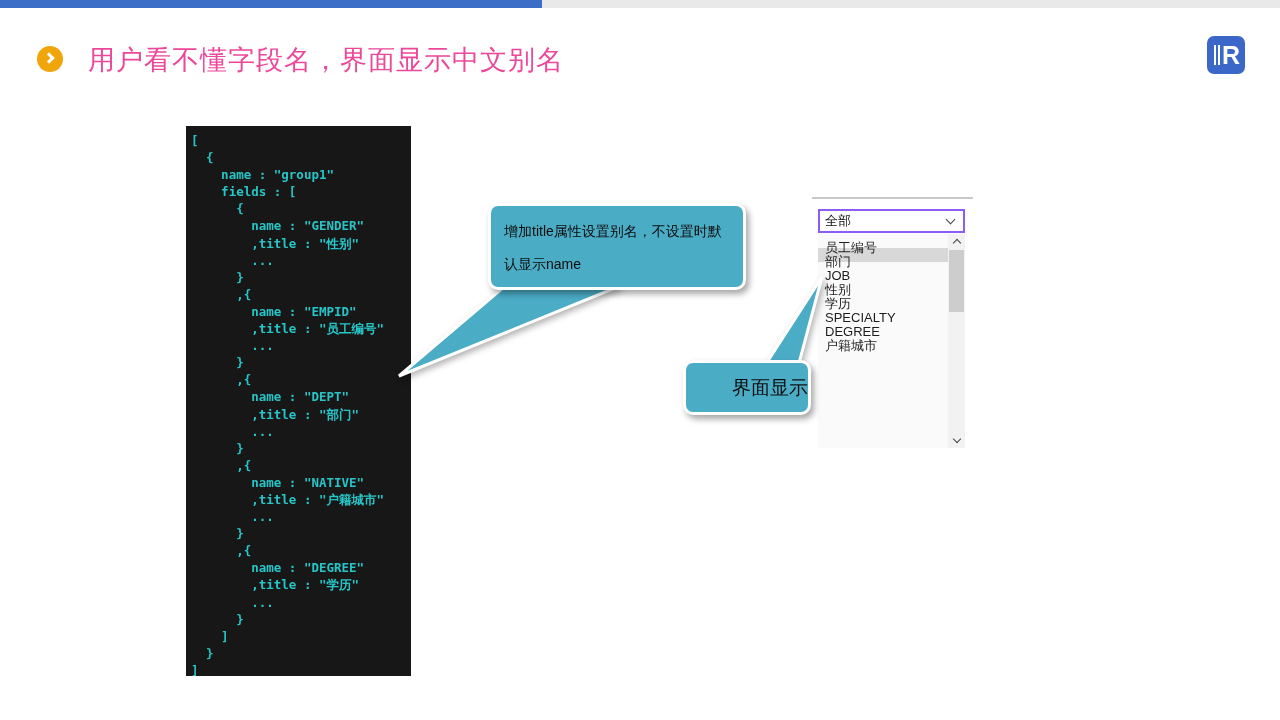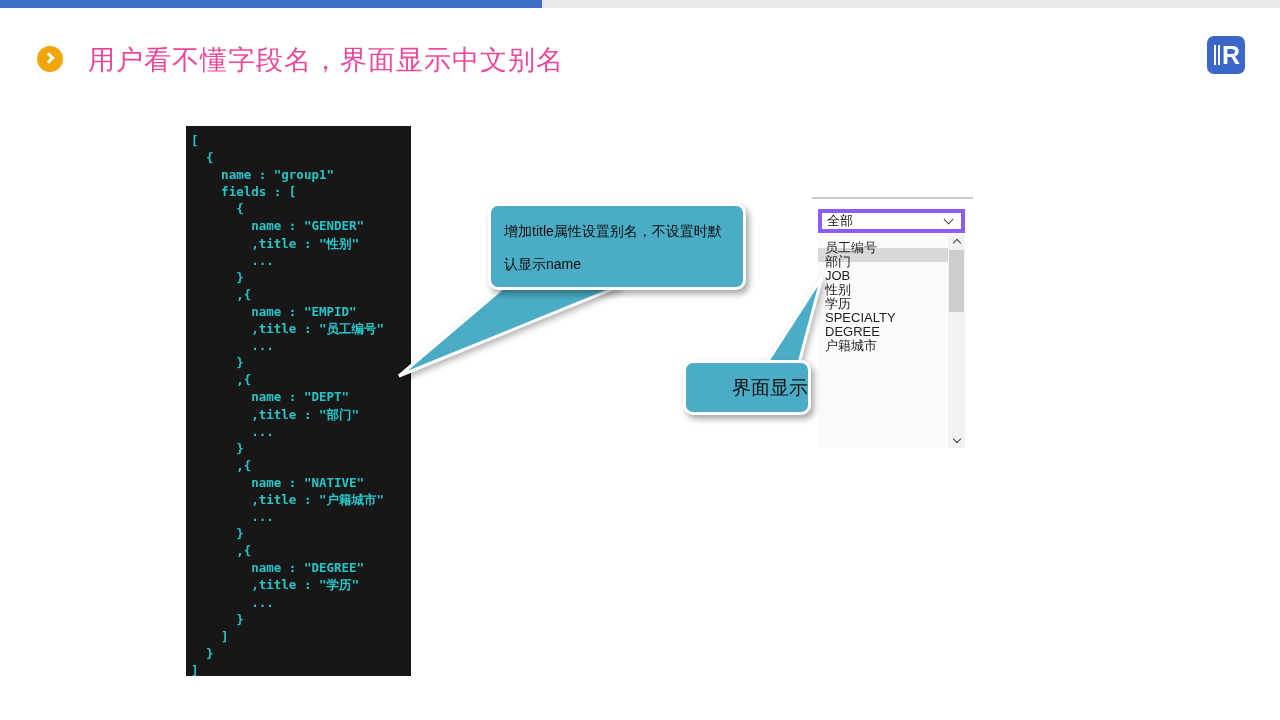--- a/index.html
+++ b/index.html
@@ -37,21 +37,21 @@
     box-shadow: 3px 4px 6px rgba(0,0,0,0.35); color: #0d0d0d; }
   .callout1 { left: 488px; top: 203px; width: 258px; height: 87px; }
   .callout1 p { padding: 9px 13px 0 13px; font-size: 14px; line-height: 33px; }
   .callout2 { left: 683px; top: 360px; width: 128px; height: 55px; display: flex;
     align-items: center; justify-content: flex-end; }
   .callout2 p { font-size: 19px; }
 
   
   .panel-divider { left: 812px; top: 197px; width: 161px; height: 2px; background: #C9C9C9; }
   .select-box { left: 818px; top: 209px; width: 147px; height: 24px; background: #ffffff;
-    border: 4px solid #8b5cf6; display: flex; align-items: center; z-index: 2; }
+    border: 2px solid #8b5cf6; display: flex; align-items: center; z-index: 2; }
   .select-box .select-value { font-size: 13px; color: #111; padding-left: 5px; flex: 1; }
   .chev-down-sm { width: 7px; height: 7px; border-right: 1.5px solid #444;
     border-bottom: 1.5px solid #444; transform: rotate(45deg); margin-right: 9px; margin-top: -3px; }
   .list-panel { left: 818px; top: 234px; width: 147px; height: 214px; background: #FAFAFA;
     overflow: hidden; z-index: 1; }
   .list-items { position: absolute; left: 0; top: 0; right: 17px; }
   .list-item { height: 14px; line-height: 28px; padding-left: 7px; font-size: 13px;
     color: #1d1d1d; white-space: nowrap; }
   .list-item.highlighted { background: #D8D8D8; }
   .scrollbar { position: absolute; right: 0; top: 0; bottom: 0; width: 17px; background: #F2F2F2; }

